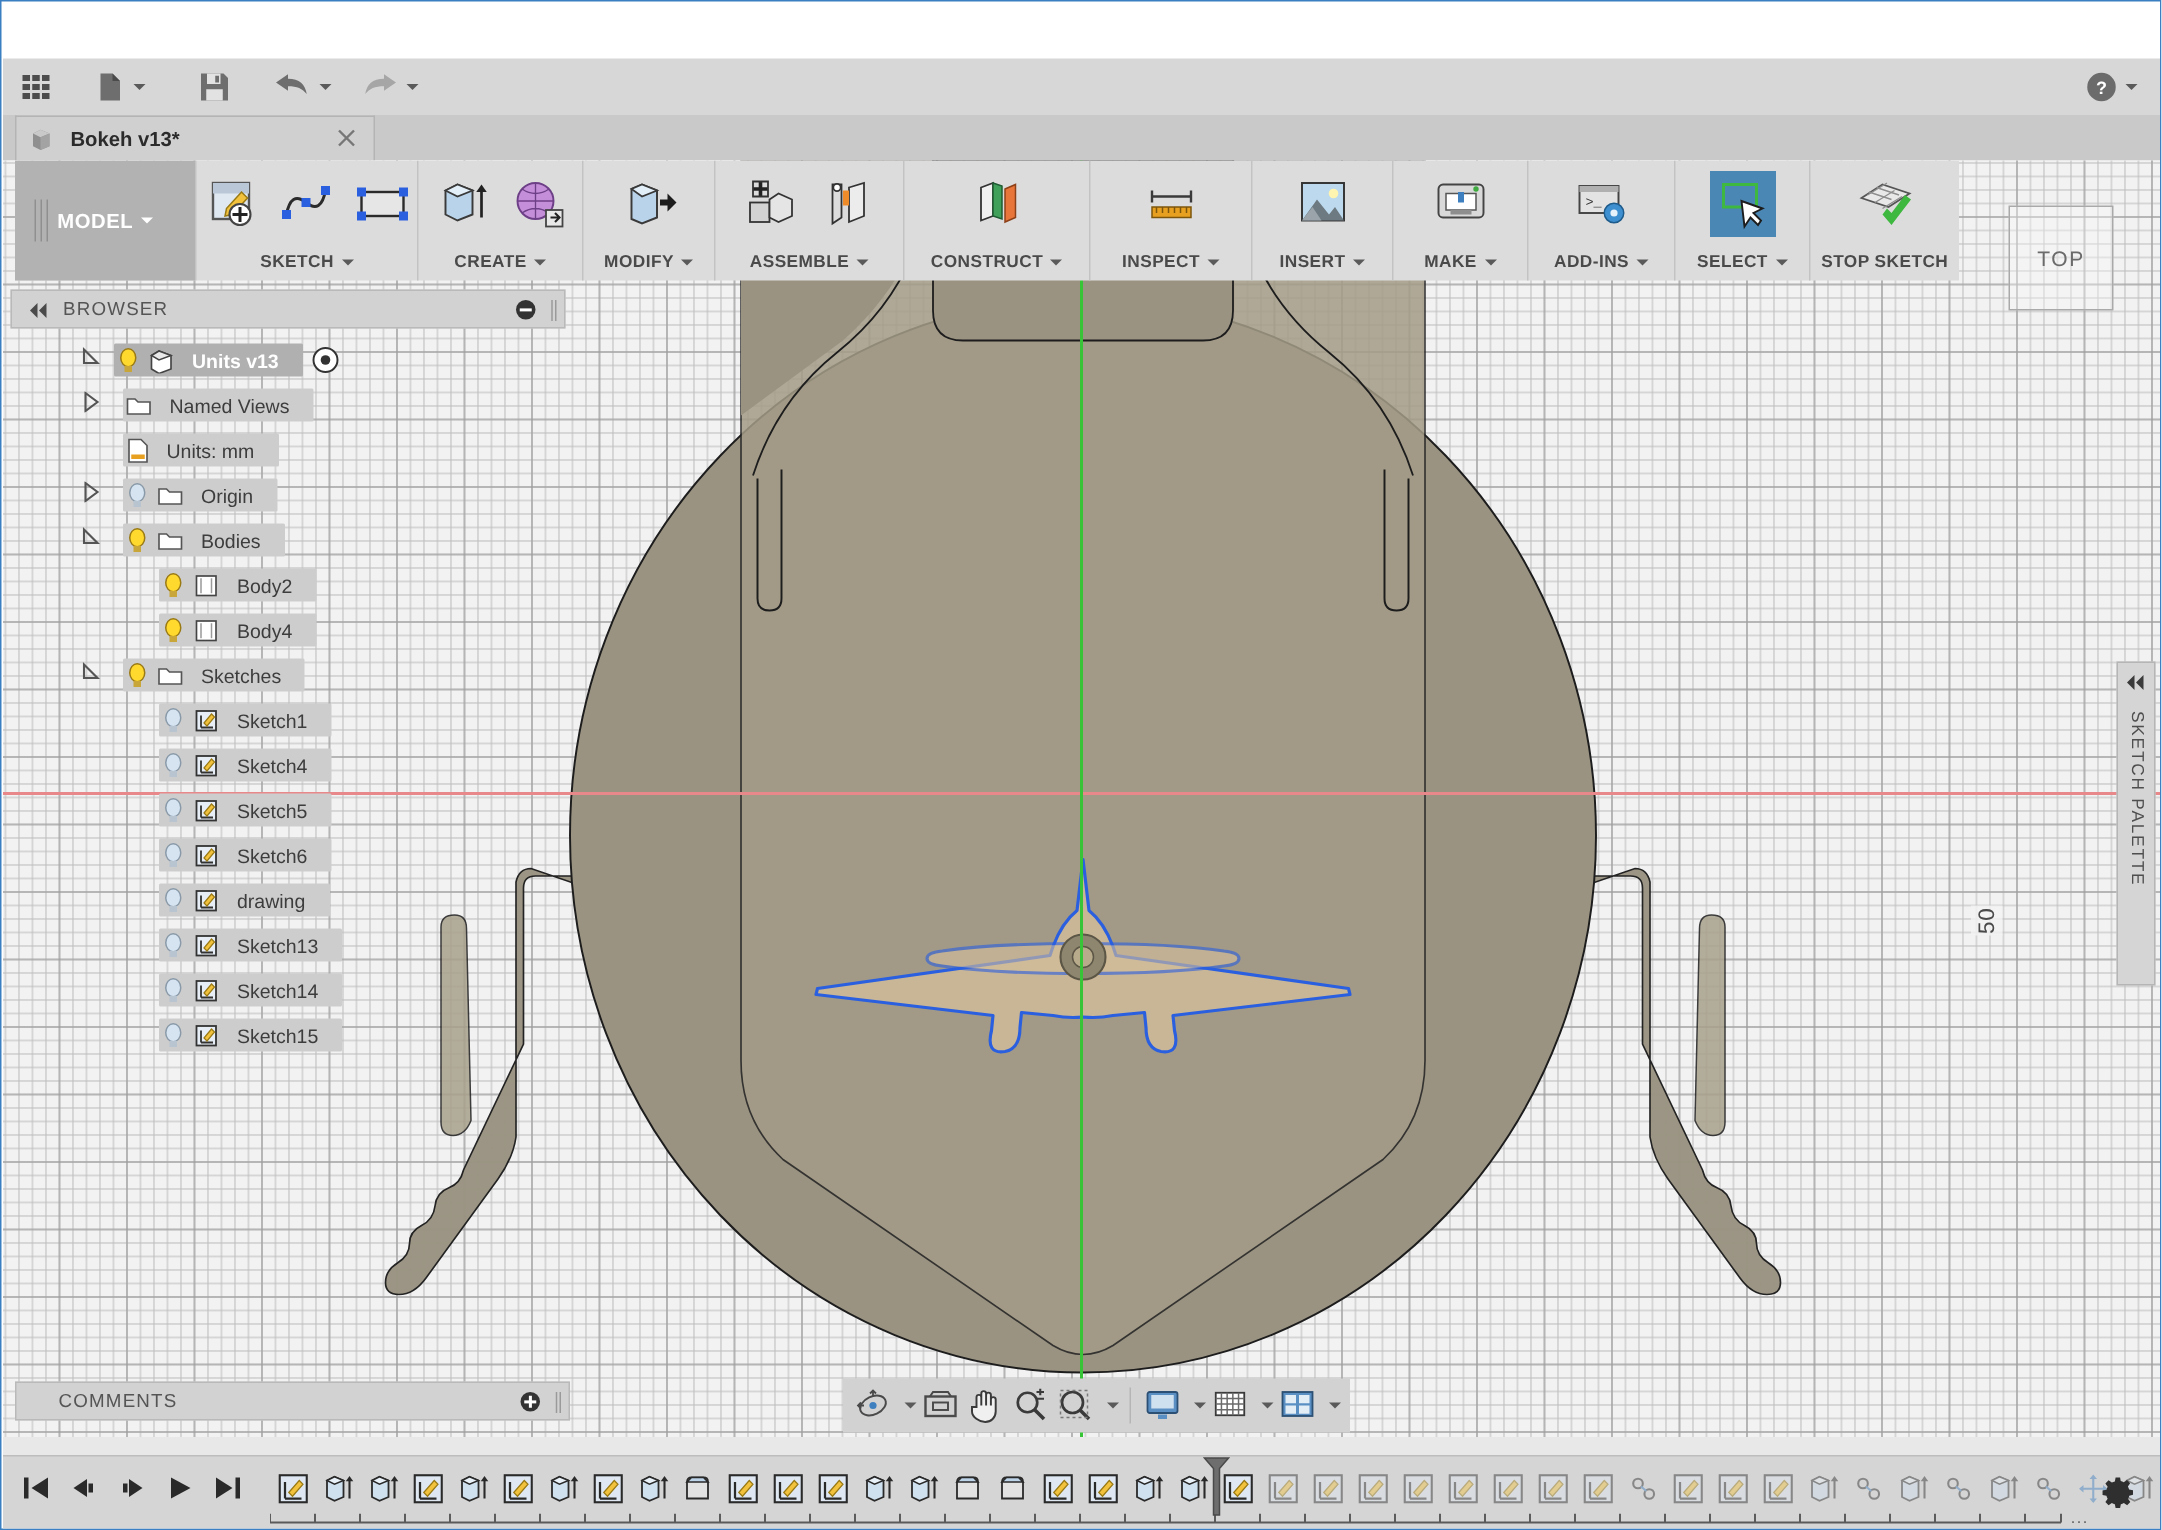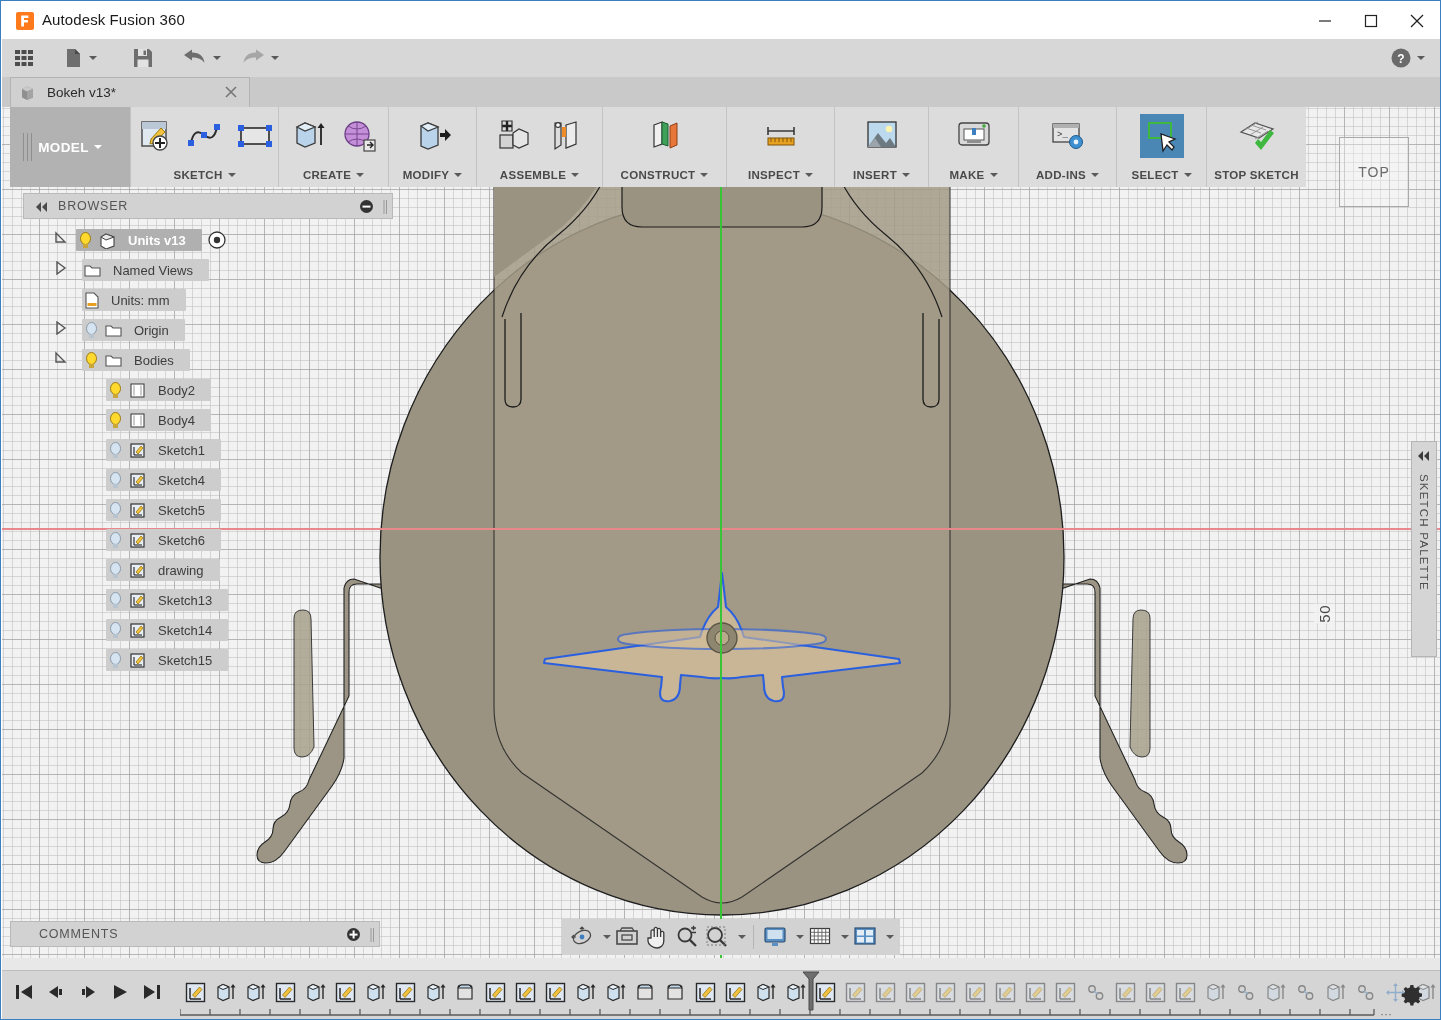--- a/index.html
+++ b/index.html
@@ -25,21 +25,21 @@
        border-bottom:1px solid #bcbcbc;}
   .qab-item{position:absolute;top:0;height:38px;display:flex;align-items:center;cursor:default;}
   .caret{width:0;height:0;border-left:4px solid transparent;border-right:4px solid transparent;
          border-top:4.5px solid #5a5a5a;display:inline-block;margin-left:5px;}
   #help-grp{position:absolute;right:16px;top:0;height:38px;display:flex;align-items:center;}
 
   
   #tabstrip{position:absolute;left:1px;top:76px;width:1439px;height:30px;background:#c9c9c9;}
   #doc-tab{position:absolute;left:8px;top:0px;width:240px;height:30px;background:#d0d0d0;
            border:1px solid #b4b4b4;border-bottom:none;box-sizing:border-box;display:flex;align-items:center;}
-  #doc-tab-label{font-size:13.5px;color:#2b2b2b;font-weight:normal;margin-left:10px;}
+  #doc-tab-label{font-size:13.5px;color:#2b2b2b;font-weight:bold;margin-left:10px;}
   #doc-tab-close{position:absolute;right:9px;top:7px;width:16px;height:16px;}
 
   
   #viewport{position:absolute;left:1px;top:106px;width:1439px;height:858px;overflow:hidden;
      background-color:#f2f2f2;
      background-image:
        linear-gradient(to right, rgba(155,155,155,.55) 1px, transparent 1px),
        linear-gradient(to bottom, rgba(155,155,155,.55) 1px, transparent 1px),
        linear-gradient(to right, rgba(190,190,190,.55) 1px, transparent 1px),
        linear-gradient(to bottom, rgba(190,190,190,.55) 1px, transparent 1px);
@@ -62,21 +62,21 @@
   .rgroup{position:absolute;top:0;height:80px;border-left:1px solid #c3c3c3;box-sizing:border-box;}
   .rgroup:first-of-type{border-left:none;}
   .rgroup .gicons{position:absolute;left:0;top:7px;width:100%;display:flex;justify-content:center;gap:6px;}
   .rgroup .glabel{position:absolute;bottom:6px;left:0;width:100%;text-align:center;
       font-size:11.5px;color:#4a4a4a;font-weight:bold;letter-spacing:.3px;display:flex;
       align-items:center;justify-content:center;}
   .ricon{width:44px;height:44px;display:flex;align-items:center;justify-content:center;cursor:default;}
   .ricon.sel{background:#4a87b5;}
 
   
-  #browser{position:absolute;left:21px;top:86px;width:370px;height:26px;border-radius:13px;}
+  #browser{position:absolute;left:5px;top:86px;width:370px;height:26px;border-radius:13px;}
   #browser-head{position:absolute;left:0;top:0;width:370px;height:26px;background:#d2d2d2;
       border:1px solid #b9b9b9;box-sizing:border-box;display:flex;align-items:center;}
   #browser-head .title{font-size:12.5px;color:#555;letter-spacing:.8px;margin-left:34px;font-weight:normal;}
   #tree{position:absolute;left:8px;top:118px;width:370px;}
   .trow{position:relative;height:30px;display:flex;align-items:center;}
   .tname{font-size:13px;color:#3d3d3d;background:#cdcdcd;padding:3px 10px 3px 2px;border-radius:1px;
     display:flex;align-items:center;height:22px;box-sizing:border-box;}
   .trow.root .tname{background:#b0b0b0;color:#fff;font-weight:bold;}
   .trow.sel .tnametext{background:#4a8ec2;color:#fff;}
   .arrow{width:18px;height:18px;flex:0 0 18px;}
@@ -117,46 +117,20 @@
   .tlitem{width:30px;height:34px;display:flex;align-items:center;justify-content:center;cursor:default;}
   #tl-rule{position:absolute;left:178px;top:38px;height:8px;}
   #tl-settings{position:absolute;right:16px;top:12px;width:24px;height:24px;}
   #tl-marker{position:absolute;left:800px;top:0px;width:18px;height:40px;}
 </style>
 </head>
 <body>
 
 <div id="app">
 
-  <div id="titlebar">
-    <span id="app-logo">
-      <svg width="20" height="20" viewBox="0 0 20 20">
-        <rect x="1" y="1" width="18" height="18" rx="2" fill="#ff7a1a"></rect>
-        <path d="M6.2 15.5V4.6h7.2v2.3H9v2.2h3.9v2.3H9v4.1z" fill="#fff"></path>
-      </svg>
-    </span>
-    <span id="app-title">Autodesk Fusion 360</span>
-
-    <div class="wbtn" id="btn-min">
-      <svg width="14" height="14">
-          <line x1="1" y1="7" x2="13" y2="7" stroke="#222" stroke-width="1.2"></line>
-        </svg>
-    </div>
-    <div class="wbtn" id="btn-max">
-      <svg width="14" height="14">
-          <rect x="1.5" y="1.5" width="11" height="11" fill="none" stroke="#222" stroke-width="1.2"></rect>
-        </svg>
-    </div>
-    <div class="wbtn" id="btn-close">
-      <svg width="15" height="15">
-          <line x1="1.5" y1="1.5" x2="13.5" y2="13.5" stroke="#222" stroke-width="1.3"></line>
-          <line x1="13.5" y1="1.5" x2="1.5" y2="13.5" stroke="#222" stroke-width="1.3"></line>
-        </svg>
-    </div>
-  </div>
 
   <div id="qab">
     <div class="qab-item" style="left:10px;">
       <svg width="24" height="24" viewBox="0 0 24 24">
         <g fill="#4d4d4d">
           <rect x="3" y="4" width="5" height="4"></rect>
             <rect x="9.5" y="4" width="5" height="4"></rect>
             <rect x="16" y="4" width="5" height="4"></rect>
           <rect x="3" y="10" width="5" height="4"></rect>
             <rect x="9.5" y="10" width="5" height="4"></rect>
@@ -657,20 +631,41 @@
           <span style="margin-right:6px;display:flex;">
             <svg width="17" height="17" viewBox="0 0 17 17">
                 <rect x="2" y="2" width="13" height="13" fill="#fff" stroke="#444" stroke-width="1.1"></rect>
                 <path d="M5 3.5v10M12 3.5v10" stroke="#999" stroke-width="1"></path>
               </svg>
           </span>
           <span class="tnametext">Body4</span>
         </div>
       </div>
 
+      <div class="trow" style="padding-left:44px;">
+        <span class="arrow" style="position:absolute;left:44px;">
+          <svg width="14" height="14" viewBox="0 0 14 14">
+              <path d="M2 2l9 9H2z" fill="none" stroke="#555" stroke-width="1.4"></path>
+            </svg>
+        </span>
+        <div class="tname" style="margin-left:28px;">
+          <span style="margin-right:6px;display:flex;">
+            <svg width="15" height="17" viewBox="0 0 15 17">
+                <ellipse cx="7.5" cy="6.5" rx="5" ry="6" fill="#ffd92e" stroke="#9a7a14" stroke-width="1"></ellipse>
+                <rect x="5" y="12" width="5" height="4" fill="#c8a63a"></rect>
+              </svg>
+          </span>
+          <span style="margin-right:6px;display:flex;">
+            <svg width="17" height="15" viewBox="0 0 17 15">
+                <path d="M1 3h5l2 2h8v8H1z" fill="#fff" stroke="#555" stroke-width="1.1"></path>
+              </svg>
+          </span>
+          <span class="tnametext">Sketches</span>
+        </div>
+      </div>
 
       <div class="trow" style="padding-left:96px;text-align:center;">
         <div class="tname">
           <span style="margin-right:6px;display:flex;">
             <svg width="15" height="17" viewBox="0 0 15 17">
                 <ellipse cx="7.5" cy="6.5" rx="5" ry="6" fill="#d6e4f2" stroke="#8a9aa8" stroke-width="1"></ellipse>
                 <rect x="5" y="12" width="5" height="4" fill="#b8c4cf"></rect>
               </svg>
           </span>
           <span style="margin-right:6px;display:flex;">

